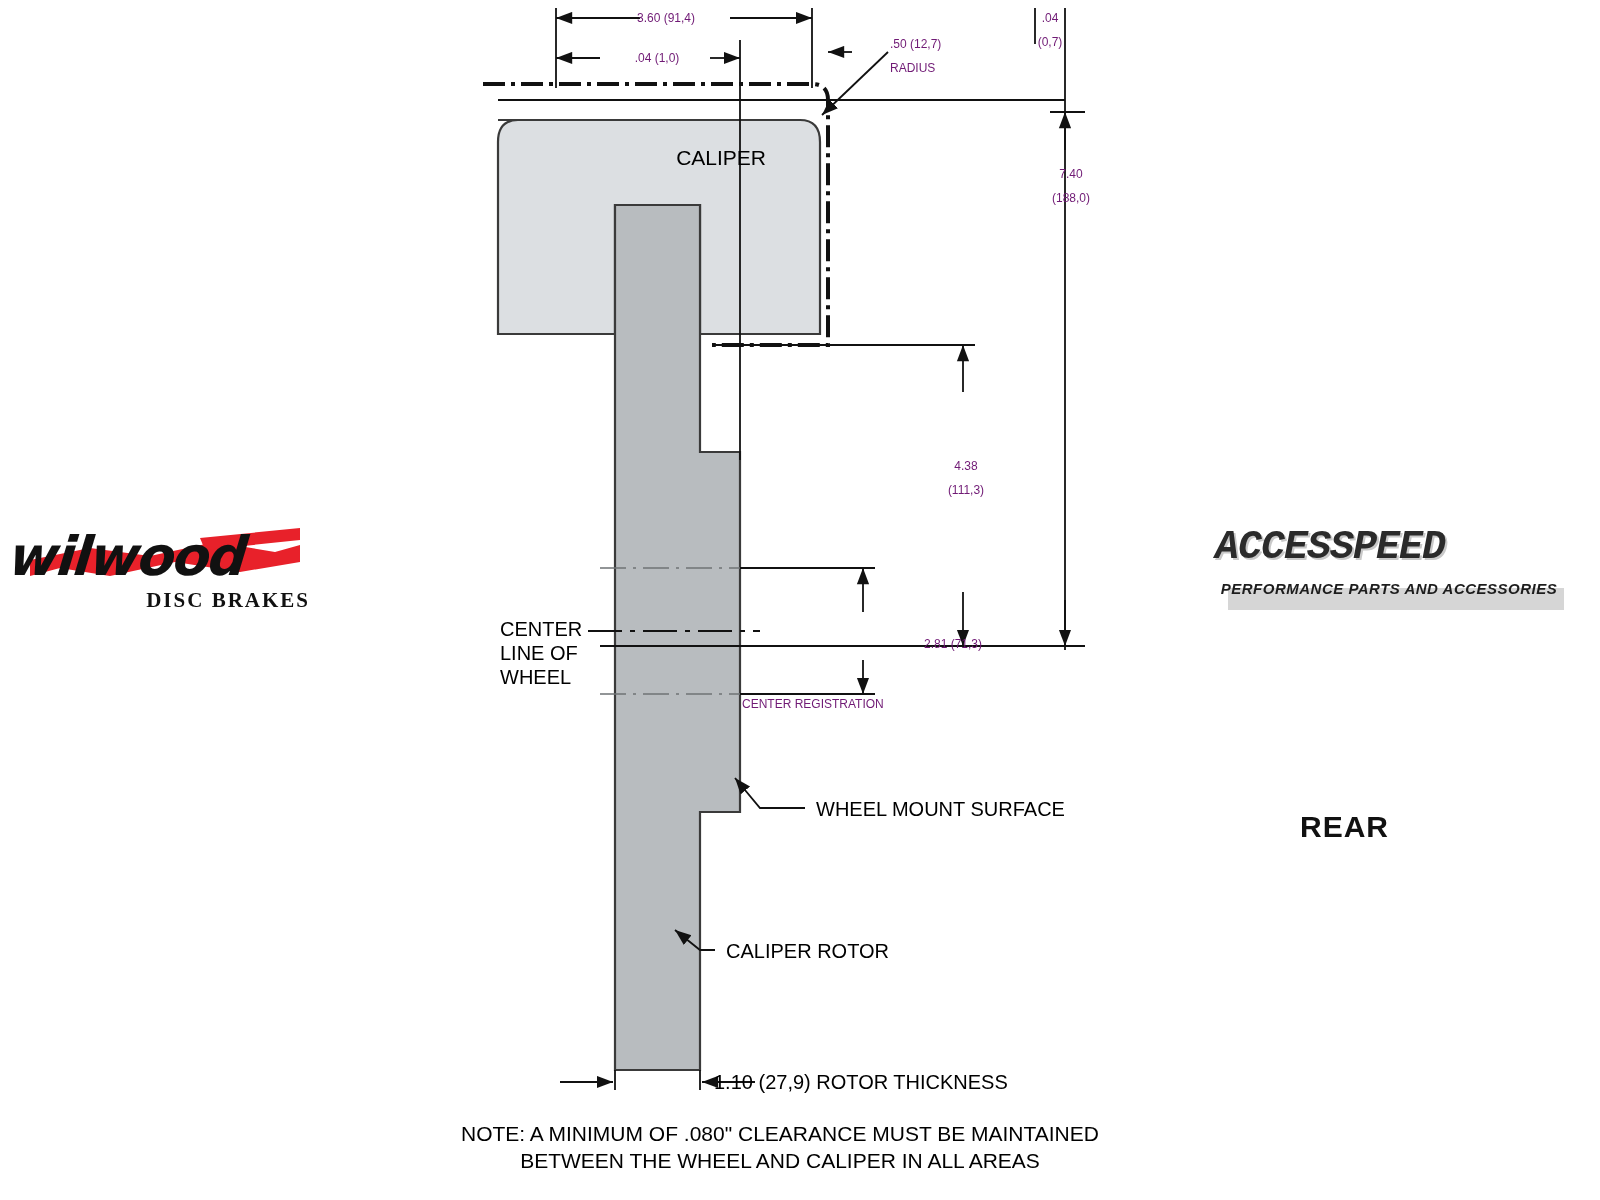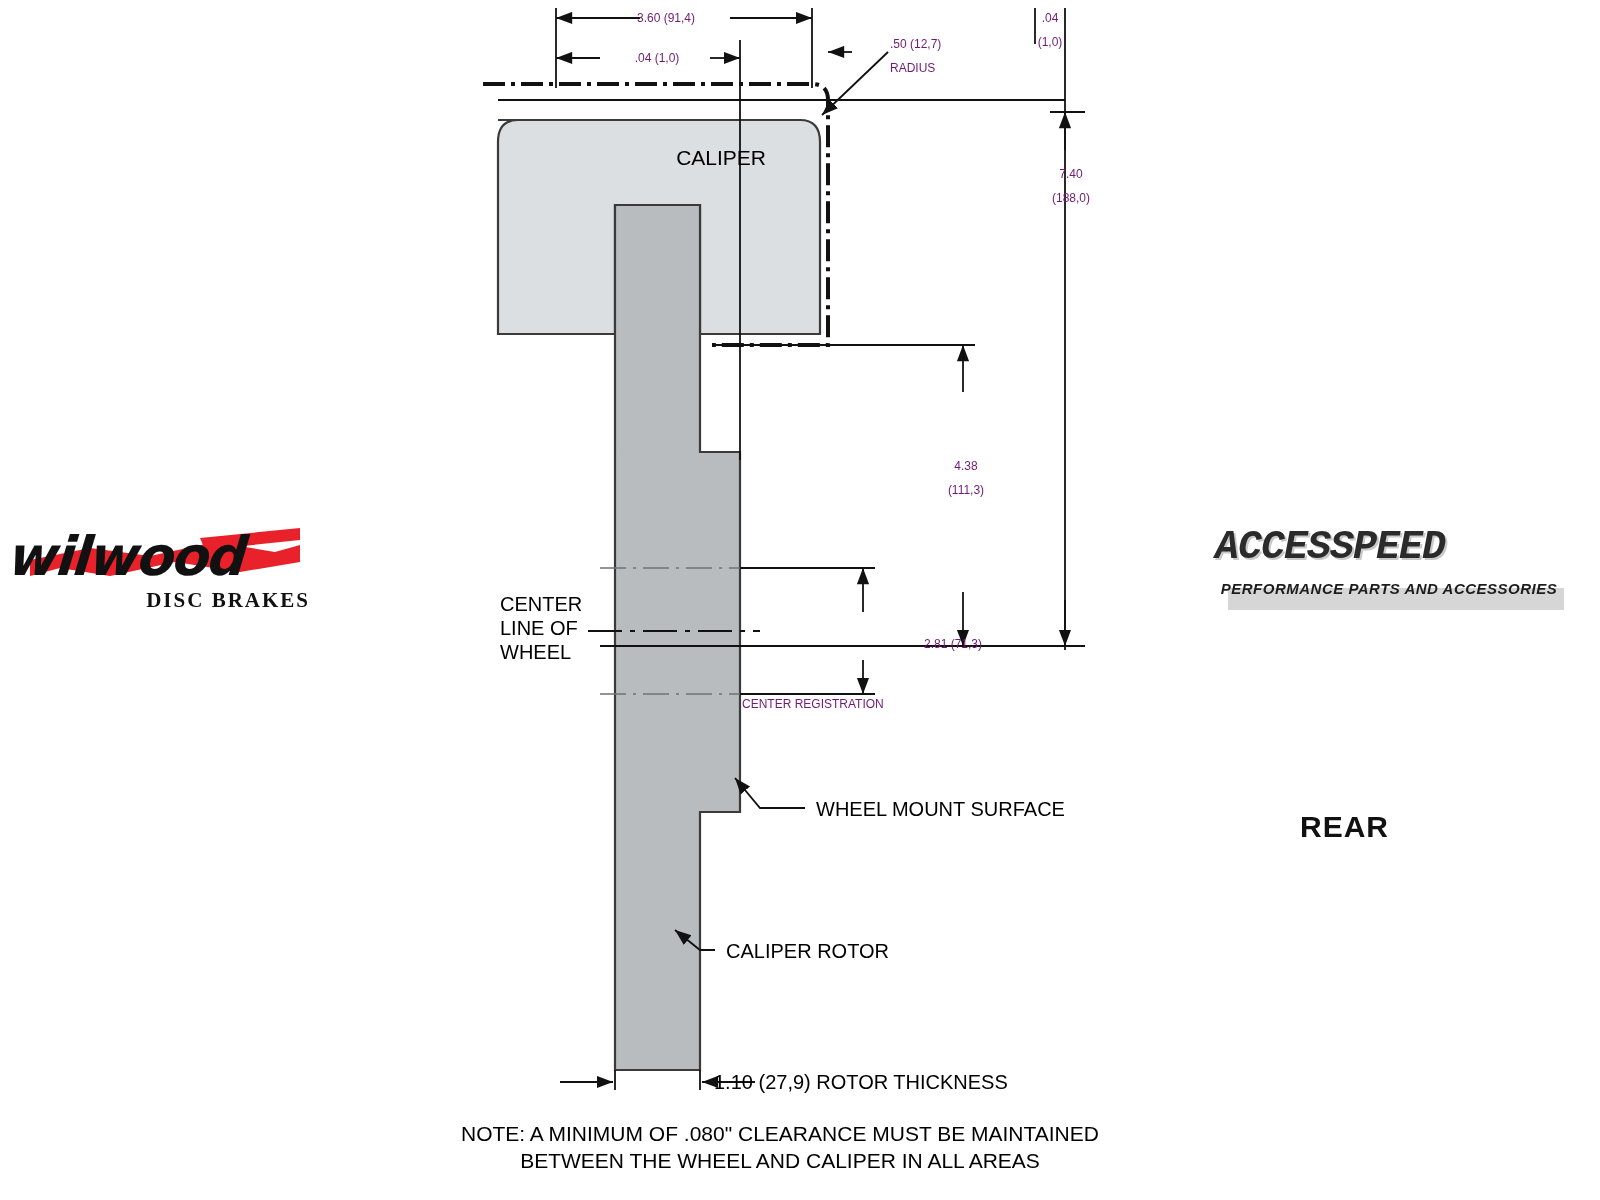--- a/index.html
+++ b/index.html
@@ -226,34 +226,34 @@
     <g>
       <rect x="1228" y="588" width="336" height="22" fill="#d6d6d6"></rect>
     </g>
   </svg>
 
   <div class="abs dim" style="left:566px; top:6px; width:200px;">3.60 (91,4)</div>
 
   <div class="abs dim" style="left:598px; top:46px; width:118px;">.04 (1,0)</div>
 
   <div class="abs dim" style="left:1010px; top:6px; width:80px;">.04
-(1,0)</div>
+(0,7)</div>
 
   <div class="abs dim" style="left:890px; top:32px; width:170px; text-align:left;">.50 (12,7)
 RADIUS</div>
 
   <div class="abs lbl" style="left:606px; top:146px; width:160px; text-align:right; font-size:21px;">CALIPER</div>
 
   <div class="abs dim" style="left:1016px; top:162px; width:110px;">7.40
 (188,0)</div>
 
   <div class="abs dim" style="left:912px; top:406px; width:108px;margin-top:48px;">4.38
 (111,3)</div>
 
-  <div class="abs lbl" style="left:500px; top:592px; width:110px; text-align:left;">CENTER
+  <div class="abs lbl" style="left:500px; top:617px; width:110px; text-align:left;">CENTER
 LINE OF
 WHEEL</div>
 
   <div class="abs dim" style="left:742px; top:632px; width:240px; text-align:right;">2.81 (71,3)</div>
 
   <div class="abs dim" style="left:742px; top:692px; width:244px; text-align:left;">CENTER REGISTRATION</div>
 
   <div class="abs lbl" style="left:816px; top:797px;">WHEEL MOUNT SURFACE</div>
 
   <div class="abs lbl" style="left:726px; top:939px;">CALIPER ROTOR</div>

